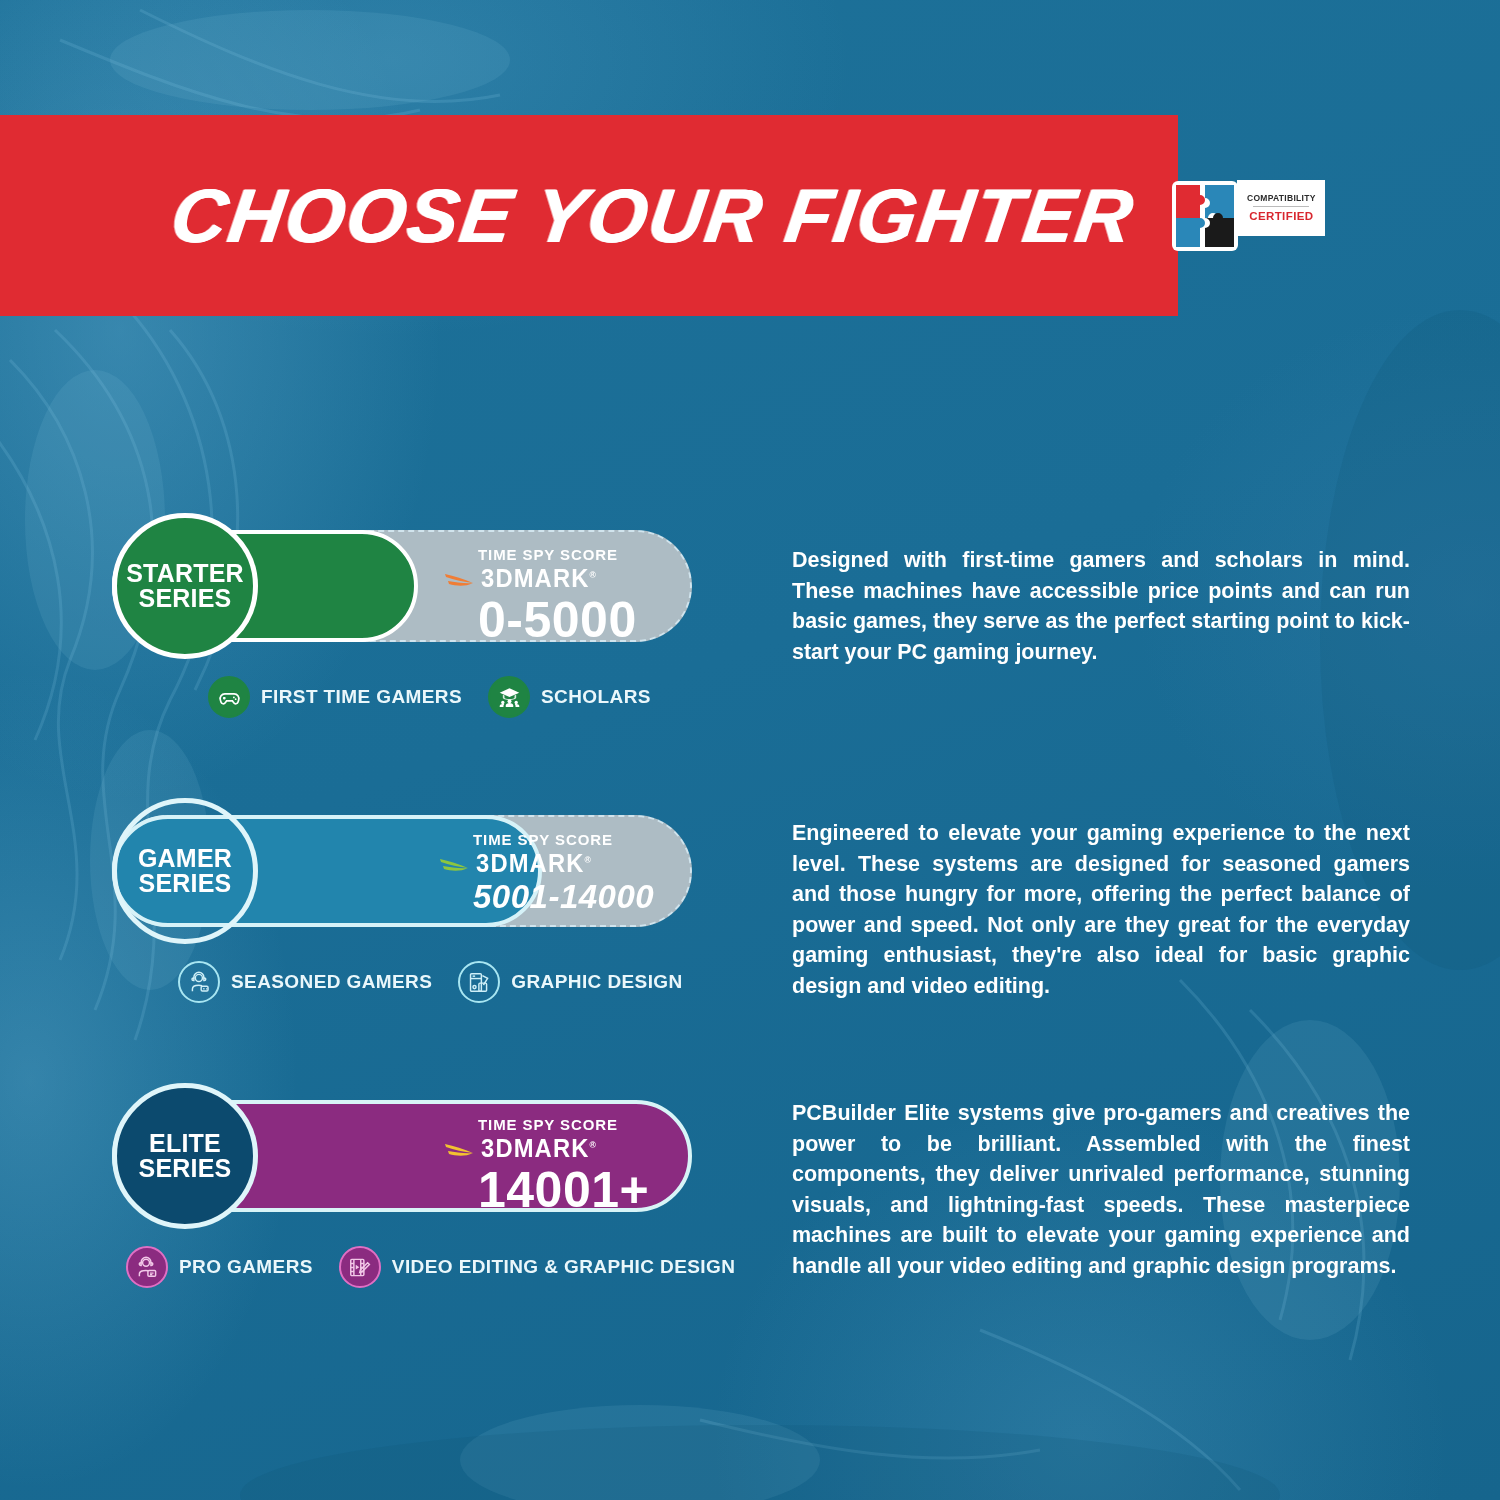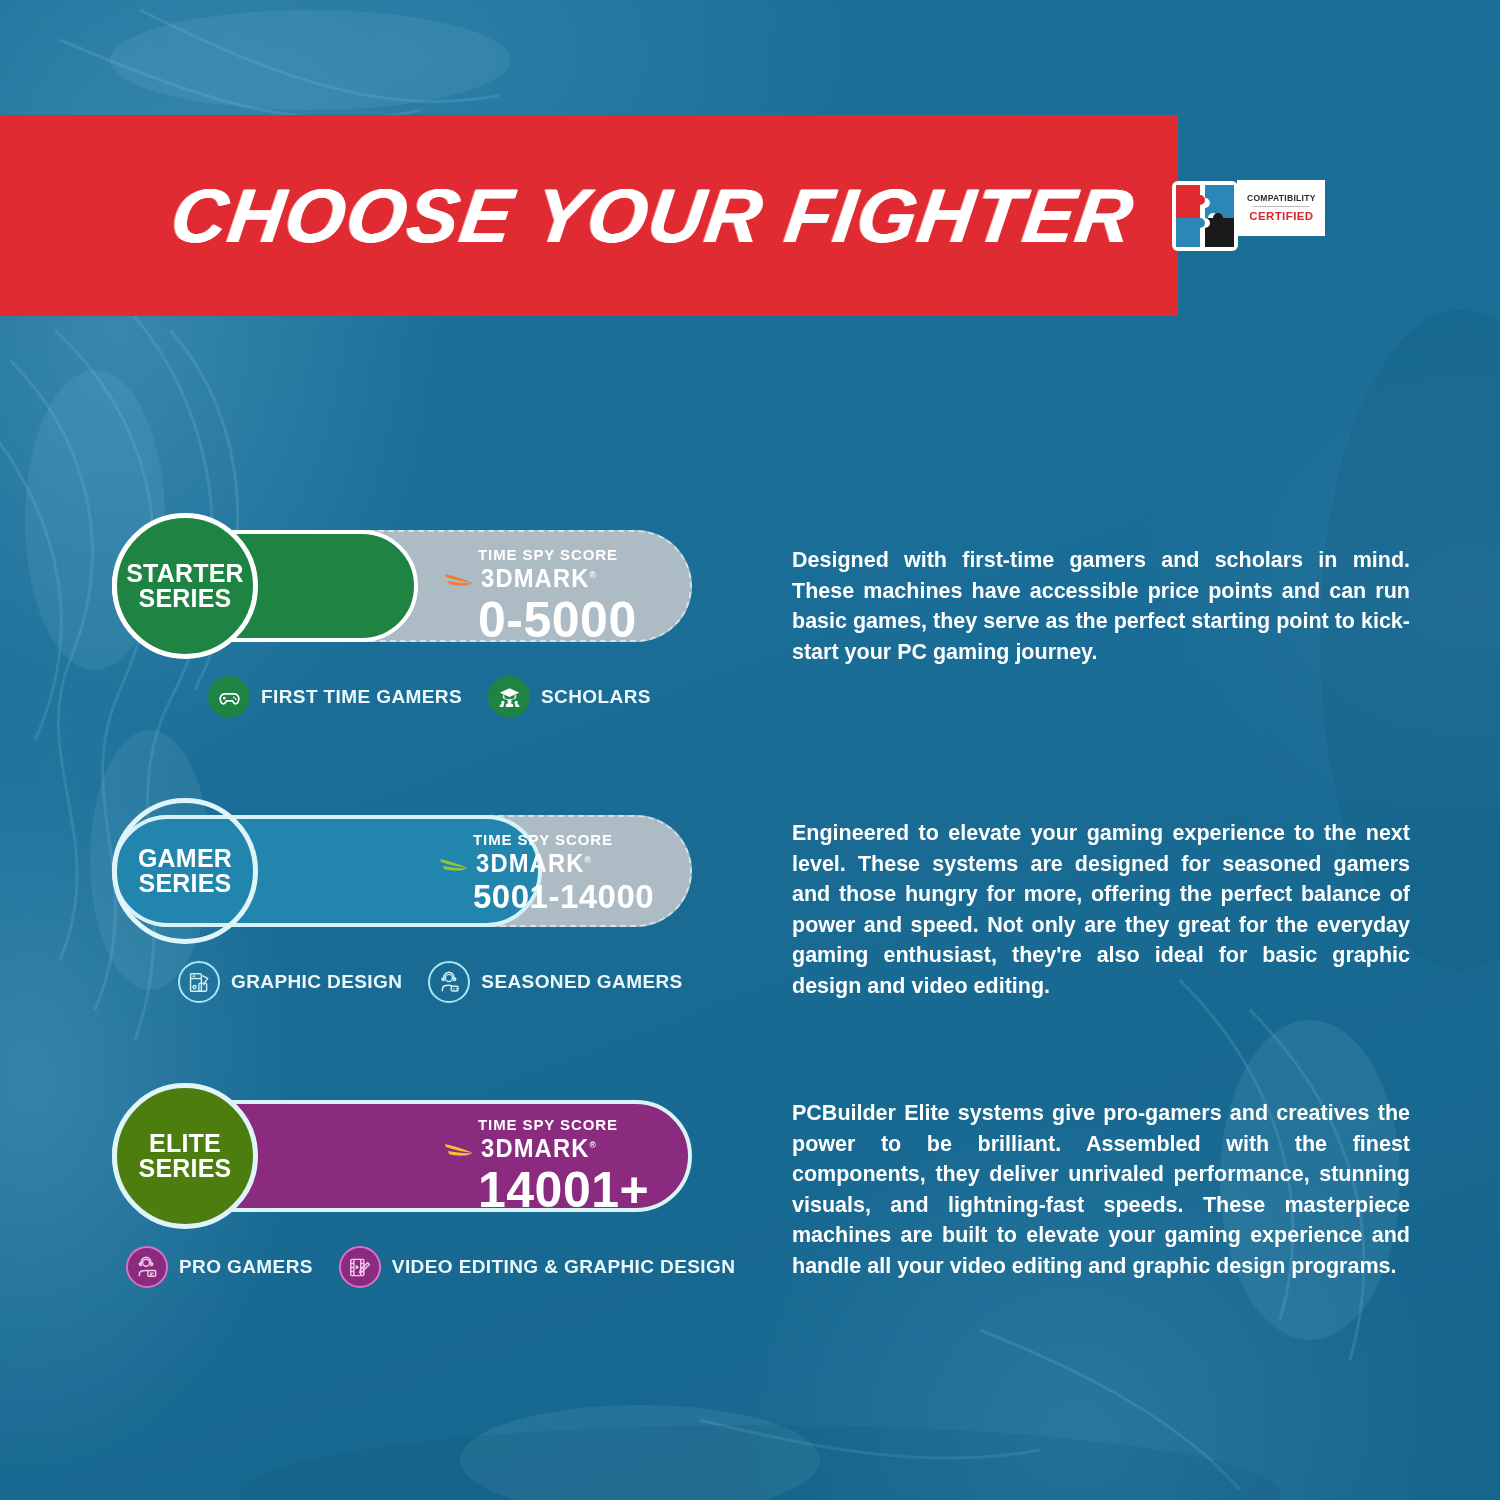--- a/index.html
+++ b/index.html
@@ -87,21 +87,21 @@
   .badge-circle {
     position:absolute; left:-2px; top:-19px;
     width:146px; height:146px; border-radius:50%;
     border:5px solid #ffffff;
     display:flex; align-items:center; justify-content:center;
     z-index:4;
     text-align:center;
   }
   .row-starter .badge-circle { background:#1f8443; border-color:#fff; }
   .row-gamer   .badge-circle { background:transparent; border-color:#dff5fa; }
-  .row-elite   .badge-circle { background:#4d7c0f; border-color:#dff5fa; }
+  .row-elite   .badge-circle { background:#0c4a6e; border-color:#dff5fa; }
 
   .badge-circle span {
     color:#fff; font-weight:bold; font-size:25px; line-height:1.02;
     letter-spacing:.2px;
   }
 
   
   .score {
     position:absolute; top:14px; z-index:5;
     display:flex; flex-direction:column; align-items:flex-start;
@@ -119,21 +119,21 @@
   .score .mark {
     color:#fff; font-size:25px; font-weight:bold; letter-spacing:1.2px;
     font-family:"Liberation Sans", sans-serif;
     transform:scaleX(.95);
   }
   .score .mark sup { font-size:9px; vertical-align:super; }
   .score .value {
     color:#fff; font-weight:bold; font-size:50px; letter-spacing:.5px;
     margin-left:34px; margin-top:2px; line-height:1;
   }
-  .row-gamer .score .value { font-size:33px; }
+  .row-gamer .score .value { font-size:33px;font-style:italic; }
 
   
   .tags { position:absolute; top:176px; display:flex; align-items:center; }
   .row-starter .tags { left:200px; }
   .row-gamer   .tags { left:170px; }
   .row-elite   .tags { left:118px; }
 
   .tag { display:flex; align-items:center; margin-right:26px; }
   .tag-icon {
     width:42px; height:42px; border-radius:50%;
@@ -284,42 +284,42 @@
           </div>
           <div class="value">5001-14000</div>
         </div>
       </div>
     </div>
 
     <div class="tags">
       <div class="tag">
         <span class="tag-icon">
           <svg viewBox="0 0 24 24" fill="none" stroke="#cfeff7" stroke-width="1.4">
+            <circle cx="11.4" cy="7.6" r="3.4"></circle>
+            <path d="M6.6 8.2V7a4.8 4.8 0 0 1 9.6 0v1.2"></path>
+            <path d="M6.6 7.6h-.5a1.3 1.3 0 0 0 0 2.6h.5zM16.2 7.6h.5a1.3 1.3 0 0 1 0 2.6h-.5z"></path>
+            <path d="M5.2 20.4v-2.1c0-2.2 2.8-3.6 6.2-3.6 1.1 0 2.2.15 3.1.43"></path>
+            <rect x="13.6" y="15.6" width="6.6" height="4.6" rx="1.2"></rect>
+            <path d="M15.6 17.9h1.2M19 17.4v1.3"></path>
+          </svg>
+        </span>
+        <span class="tag-label">SEASONED GAMERS</span>
+      </div>
+      <div class="tag">
+        <span class="tag-icon">
+          <svg viewBox="0 0 24 24" fill="none" stroke="#cfeff7" stroke-width="1.4">
             <rect x="3.4" y="3.6" width="10.4" height="16.8" rx="1"></rect>
             <path d="M3.4 8.2h10.4"></path>
             <rect x="11.4" y="12.6" width="7.4" height="7.8" rx="1"></rect>
             <path d="M14.8 5.4l5 2.6-4 6.4"></path>
             <circle cx="7.2" cy="16.4" r="1.5"></circle>
             <path d="M5.4 5.9h2.4"></path>
           </svg>
         </span>
         <span class="tag-label">GRAPHIC DESIGN</span>
-      </div>
-      <div class="tag">
-        <span class="tag-icon">
-          <svg viewBox="0 0 24 24" fill="none" stroke="#cfeff7" stroke-width="1.4">
-            <circle cx="11.4" cy="7.6" r="3.4"></circle>
-            <path d="M6.6 8.2V7a4.8 4.8 0 0 1 9.6 0v1.2"></path>
-            <path d="M6.6 7.6h-.5a1.3 1.3 0 0 0 0 2.6h.5zM16.2 7.6h.5a1.3 1.3 0 0 1 0 2.6h-.5z"></path>
-            <path d="M5.2 20.4v-2.1c0-2.2 2.8-3.6 6.2-3.6 1.1 0 2.2.15 3.1.43"></path>
-            <rect x="13.6" y="15.6" width="6.6" height="4.6" rx="1.2"></rect>
-            <path d="M15.6 17.9h1.2M19 17.4v1.3"></path>
-          </svg>
-        </span>
-        <span class="tag-label">SEASONED GAMERS</span>
       </div>
     </div>
   </div>
 
   <div class="row row-elite">
     <div class="gauge-wrap">
       <div class="track">
         <div class="fill"></div>
         <div class="badge-circle">
           <span><b>ELITE</b><br><b>SERIES</b></span>

